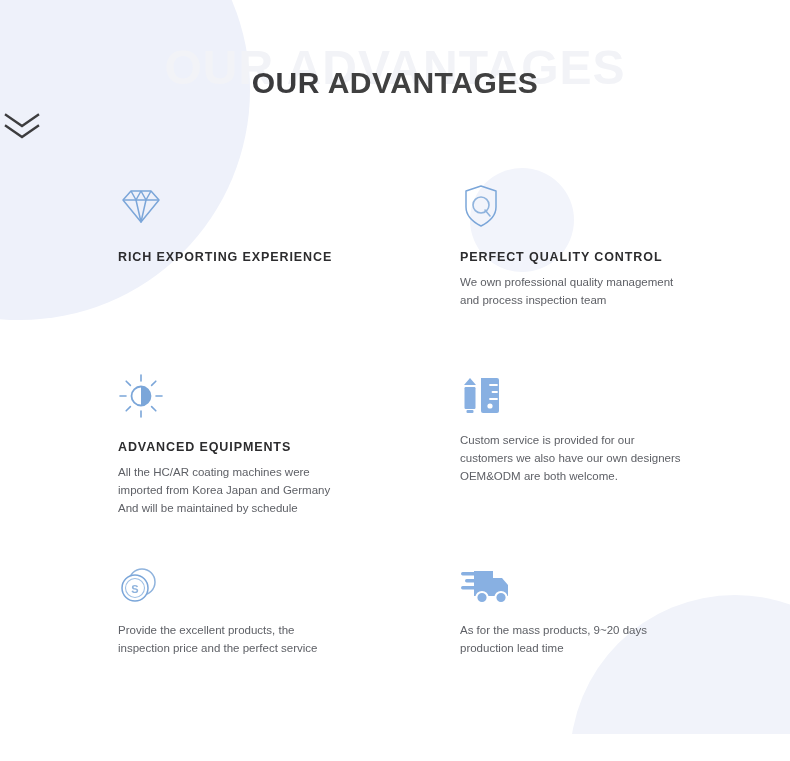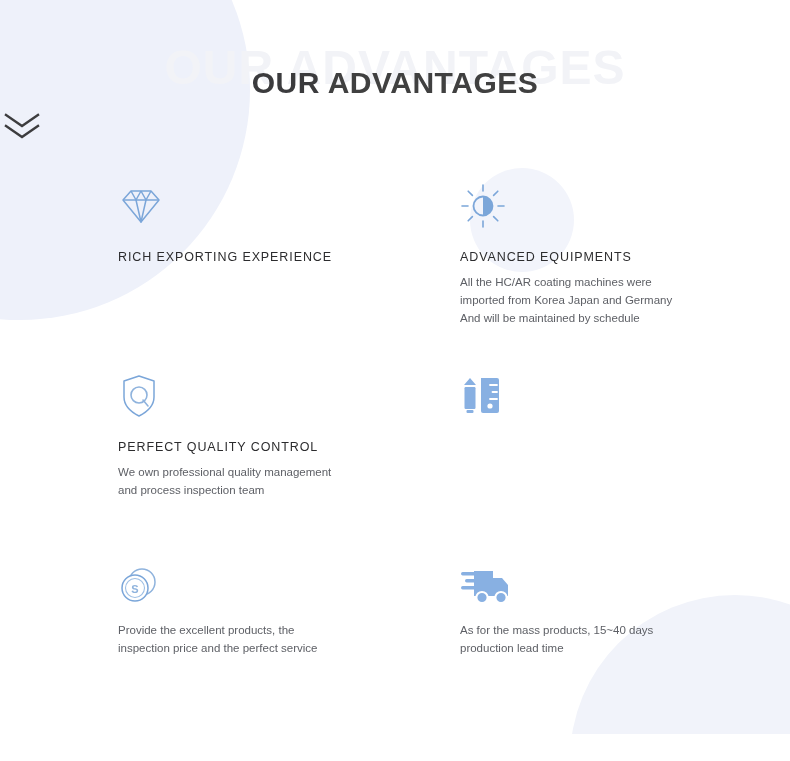--- a/index.html
+++ b/index.html
@@ -114,21 +114,21 @@
   .cell.r3 { height: 175px; }
 
   .icon-box {
     height: 52px;
     display: flex;
     align-items: center;
     margin-bottom: 0px;
   }
   .item-title {
     font-size: 12.5px;
-    font-weight: normal;
+    font-weight: bold;
     letter-spacing: 0.9px;
     color: #2c2c2e;
     margin-top: 18px;
     white-space: nowrap;
   }
   .item-desc {
     font-size: 11.5px;
     line-height: 1.55;
     color: #5e6066;
     margin-top: 10px;
@@ -169,20 +169,32 @@
           <g fill="none" stroke="#7ba6d9" stroke-width="1.5" stroke-linejoin="round">
             <path d="M5 16 L13 7 L33 7 L41 16 L23 38 Z"></path>
             <path d="M5 16 L41 16"></path>
             <path d="M13 7 L18 16 L23 7"></path>
             <path d="M23 7 L28 16 L33 7"></path>
             <path d="M18 16 L23 38 L28 16"></path>
           </g>
         </svg>
       </div>
       <div class="item-title">RICH EXPORTING EXPERIENCE</div>
+    </div>
+
+    <div class="cell col2 r1">
+      <div class="icon-box">
+        <svg width="42" height="46" viewBox="0 0 42 46">
+          <path d="M6 8 L21 3 L36 8 L36 24 C36 33 29 39 21 43 C13 39 6 33 6 24 Z" fill="none" stroke="#7ba6d9" stroke-width="1.5" stroke-linejoin="round"></path>
+          <circle cx="21" cy="22" r="8" fill="none" stroke="#8fb3dd" stroke-width="1.6"></circle>
+          <path d="M25 27 L30 33" fill="none" stroke="#8fb3dd" stroke-width="1.6" stroke-linecap="round"></path>
+        </svg>
+      </div>
+      <div class="item-title">PERFECT QUALITY CONTROL</div>
+      <div class="item-desc">We own professional quality management and process inspection team</div>
     </div>
 
     <div class="cell col1 r2">
       <div class="icon-box">
         <svg width="46" height="46" viewBox="0 0 46 46">
           <g stroke="#7ba6d9" stroke-width="1.6" stroke-linecap="round">
             <line x1="23" y1="2" x2="23" y2="8"></line>
             <line x1="23" y1="38" x2="23" y2="44"></line>
             <line x1="2" y1="23" x2="8" y2="23"></line>
             <line x1="38" y1="23" x2="44" y2="23"></line>
@@ -192,52 +204,41 @@
             <line x1="33.6" y1="12.4" x2="37.8" y2="8.2"></line>
           </g>
           <circle cx="23" cy="23" r="9.5" fill="none" stroke="#7ba6d9" stroke-width="1.8"></circle>
           <path d="M23 13.5 A9.5 9.5 0 0 1 23 32.5 Z" fill="#7ba6d9"></path>
         </svg>
       </div>
       <div class="item-title">ADVANCED EQUIPMENTS</div>
       <div class="item-desc">All the HC/AR coating machines were imported from Korea Japan and Germany And will be maintained by schedule</div>
     </div>
 
-    <div class="cell col2 r1">
-      <div class="icon-box">
-        <svg width="42" height="46" viewBox="0 0 42 46">
-          <path d="M6 8 L21 3 L36 8 L36 24 C36 33 29 39 21 43 C13 39 6 33 6 24 Z" fill="none" stroke="#7ba6d9" stroke-width="1.5" stroke-linejoin="round"></path>
-          <circle cx="21" cy="22" r="8" fill="none" stroke="#8fb3dd" stroke-width="1.6"></circle>
-          <path d="M25 27 L30 33" fill="none" stroke="#8fb3dd" stroke-width="1.6" stroke-linecap="round"></path>
-        </svg>
-      </div>
-      <div class="item-title">PERFECT QUALITY CONTROL</div>
-      <div class="item-desc">We own professional quality management and process inspection team</div>
-    </div>
-
     <div class="cell col2 r2">
       <div class="icon-box">
         <svg width="44" height="44" viewBox="0 0 44 44">
           <g fill="#88b0e2">
 
             <path d="M10 4 L16 11 L4 11 Z"></path>
 
             <rect x="4.5" y="13" width="11" height="22" rx="1.2"></rect>
             <rect x="6.5" y="36" width="7" height="3" rx="1"></rect>
 
             <path d="M21 4 L37 4 A2 2 0 0 1 39 6 L39 37 A2 2 0 0 1 37 39 L23 39 A2 2 0 0 1 21 37 Z"></path>
           </g>
           <g stroke="#ffffff" stroke-width="1.8" stroke-linecap="round">
             <line x1="30" y1="11" x2="37" y2="11"></line>
             <line x1="32.5" y1="18" x2="37" y2="18"></line>
             <line x1="30" y1="25" x2="37" y2="25"></line>
           </g>
           <circle cx="30" cy="32" r="2.6" fill="#ffffff"></circle>
         </svg>
       </div>
+      <div class="item-desc">Custom service is provided for our customers we also have our own designers OEM&amp;ODM are both welcome.</div>
     </div>
 
     <div class="cell col1 r3">
       <div class="icon-box">
         <svg width="44" height="44" viewBox="0 0 44 44">
           <circle cx="24" cy="18" r="13" fill="none" stroke="#8fb3dd" stroke-width="1.5"></circle>
           <circle cx="17" cy="24" r="13" fill="#ffffff" stroke="#7ba6d9" stroke-width="1.5"></circle>
           <circle cx="17" cy="24" r="9.5" fill="none" stroke="#9ebfe4" stroke-width="1.1"></circle>
           <text x="17" y="28.5" text-anchor="middle" font-family="'Liberation Sans', sans-serif" font-size="11" font-weight="bold" fill="#8fb3dd">S</text>
         </svg>
@@ -255,17 +256,17 @@
             <rect x="1" y="20" width="18" height="3.4" rx="1.7"></rect>
 
             <path d="M14 5 L33 5 L33 30 L14 30 Z"></path>
 
             <path d="M33 12 L42 12 L48 19 L48 30 L33 30 Z"></path>
           </g>
           <circle cx="22" cy="31.5" r="5.6" fill="#88b0e2" stroke="#ffffff" stroke-width="2"></circle>
           <circle cx="41" cy="31.5" r="5.6" fill="#88b0e2" stroke="#ffffff" stroke-width="2"></circle>
         </svg>
       </div>
-      <div class="item-desc">As for the mass products, 15~40 days production lead time</div>
+      <div class="item-desc">As for the mass products, 9~20 days production lead time</div>
     </div>
 
   </div>
 </div>
 
 </body></html>

